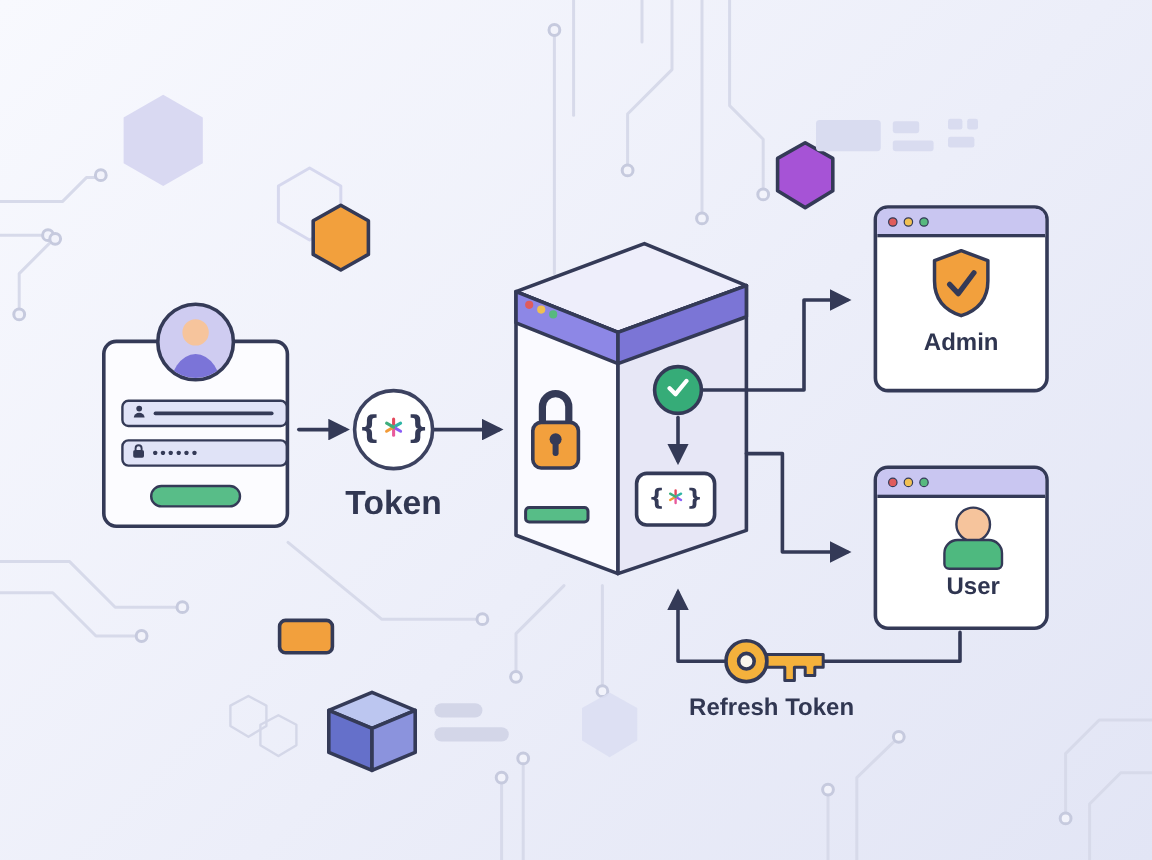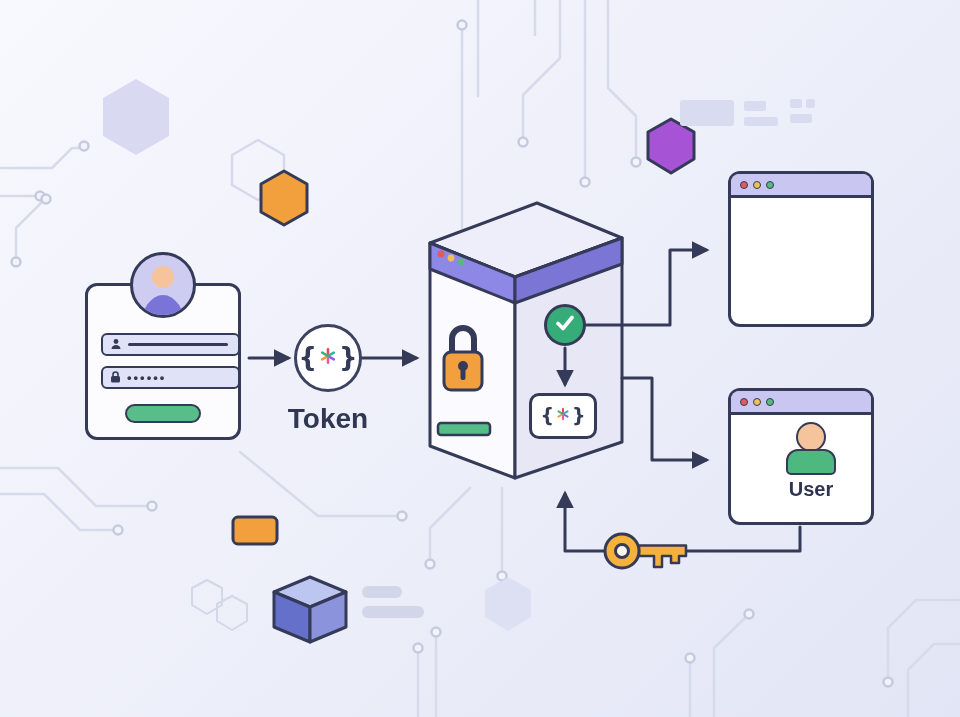--- a/index.html
+++ b/index.html
@@ -267,31 +267,41 @@
     </span>
     <span class="brace">}</span>
   </div>
 
   <div class="abs window admin">
     <div class="win-header">
       <span class="dot red"></span>
       <span class="dot yellow"></span>
       <span class="dot green"></span>
     </div>
+    <div class="win-body">
+      <span>
+        <svg width="54" height="58" viewBox="0 0 54 60">
+          <path d="M27,2 L50,10.5 V28 C50,45 40.5,53.5 27,58 C13.5,53.5 4,45 4,28 V10.5 Z" fill="#f2a03d" stroke="#343a57" stroke-width="3" stroke-linejoin="round"></path>
+          <path d="M17,31 L24.5,39 L38,21" stroke="#343a57" stroke-width="4.5" fill="none" stroke-linecap="round" stroke-linejoin="round"></path>
+        </svg>
+      </span>
+      <span class="win-label">Admin</span>
+    </div>
   </div>
 
   <div class="abs window user">
     <div class="win-header">
       <span class="dot red"></span>
       <span class="dot yellow"></span>
       <span class="dot green"></span>
     </div>
     <div class="win-body" style="gap:3px; padding-top:7px;margin-left:20px;">
       <span style="display:flex;flex-direction:column;align-items:center;">
         <span class="user-head"></span>
         <span class="user-torso"></span>
       </span>
       <span class="win-label">User</span>
     </div>
   </div>
 
+  <div class="label refresh-label">Refresh Token</div>
 
 </div>
 
 </body></html>

